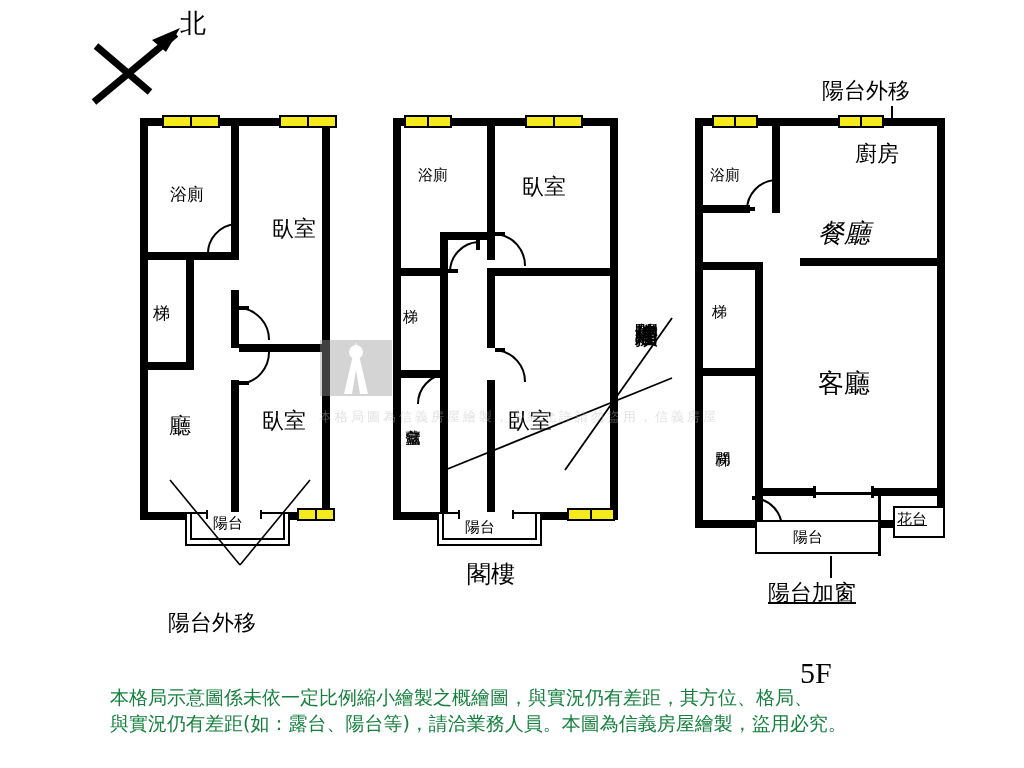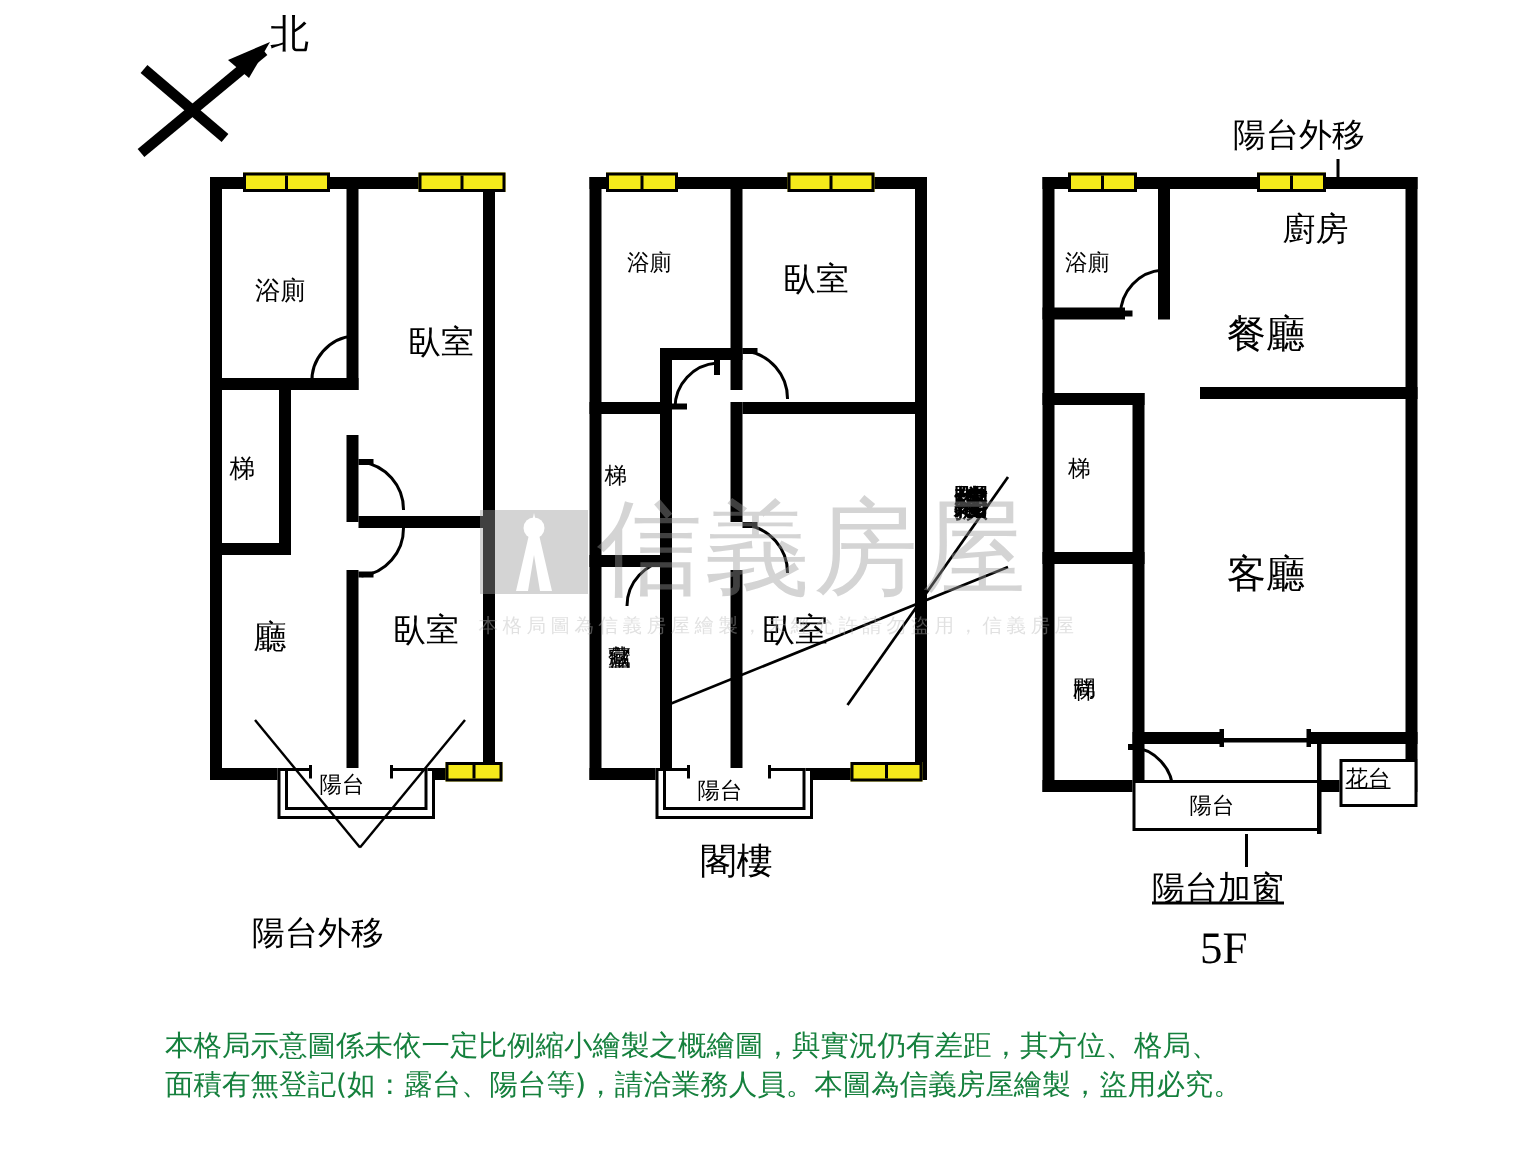--- a/index.html
+++ b/index.html
@@ -23,21 +23,21 @@
   .leader{position:absolute;background:#000;}
   .door{position:absolute;}
   .door svg{display:block;overflow:visible;}
 
   
   .t-room{font-size:22px;}
   .t-room-sm{font-size:17px;}
   .t-room-xs{font-size:15px;}
   .t-big{font-size:26px;}
   .t-note{font-size:22px;}
-  .t-floor{font-size:30px;font-family:"Liberation Serif",serif;}
+  .t-floor{font-size:30px;font-family:"Liberation Serif",serif;margin-top:40px;}
   .t-cap{font-size:24px;}
 
   
   #compass{position:absolute;left:88px;top:6px;width:150px;height:100px;}
 
   
   #watermark{
     position:absolute;left:320px;top:330px;width:390px;height:95px;
     opacity:.42;pointer-events:none;
   }
@@ -235,42 +235,41 @@
         <rect x="0" y="28" width="10" height="4" fill="#000"></rect>
       </svg>
   </div>
 
   <div class="balc-out" style="left:755px;top:520px;width:125px;height:34px;"></div>
   <div class="thin" style="left:878px;top:494px;width:3px;height:62px;"></div>
   <div class="balc-out" style="left:893px;top:506px;width:52px;height:32px;"></div>
 
   <div class="lbl t-room-xs" style="left:710px;top:168px;">浴廁</div>
   <div class="lbl t-room" style="left:855px;top:143px;">廚房</div>
-  <div class="lbl t-big" style="left:818px;top:210px;">餐廳</div>
+  <div class="lbl t-big" style="left:818px;top:220px;font-style:italic;">餐廳</div>
   <div class="lbl t-room-xs" style="left:712px;top:305px;">梯</div>
   <div class="lbl t-room-xs v" style="left:712px;top:440px;width:18px;">梯間</div>
   <div class="lbl t-big" style="left:818px;top:370px;">客廳</div>
   <div class="lbl t-room-xs" style="left:793px;top:530px;">陽台</div>
   <div class="lbl t-room-xs" style="left:897px;top:512px;text-decoration:underline;">花台</div>
 
   <div class="lbl t-note" style="left:822px;top:80px;">陽台外移</div>
   <div class="leader" style="left:891px;top:106px;width:2px;height:20px;"></div>
 
   <div class="leader" style="left:830px;top:556px;width:2px;height:22px;"></div>
   <div class="lbl t-note" style="left:768px;top:582px;text-decoration:underline;">陽台加窗</div>
   <div class="lbl t-floor" style="left:800px;top:618px;">5F</div>
 
   <div id="watermark">
     <svg id="wm-logo" viewBox="0 0 72 72">
       <rect x="0" y="4" width="72" height="56" fill="#9a9a9a"></rect>
       <path d="M36,6 L48,58 L40,58 L36,34 L32,58 L24,58 Z" fill="#ffffff"></path>
       <circle cx="36" cy="16" r="7" fill="#ffffff"></circle>
     </svg>
-    <div id="wm-text">信義房屋</div>
     <div id="wm-small">本格局圖為信義房屋繪製，未經允許請勿盜用，信義房屋</div>
   </div>
 
   <div id="disclaimer">
     <div>本格局示意圖係未依一定比例縮小繪製之概繪圖，與實況仍有差距，其方位、格局、</div>
-    <div>面積有無登記(如：露台、陽台等)，請洽業務人員。本圖為信義房屋繪製，盜用必究。</div>
+    <div>與實況仍有差距(如：露台、陽台等)，請洽業務人員。本圖為信義房屋繪製，盜用必究。</div>
   </div>
 
 </div>
 
 </body></html>

